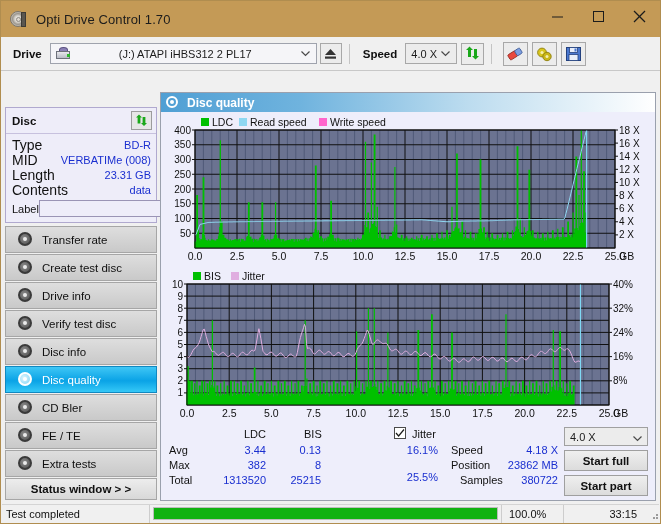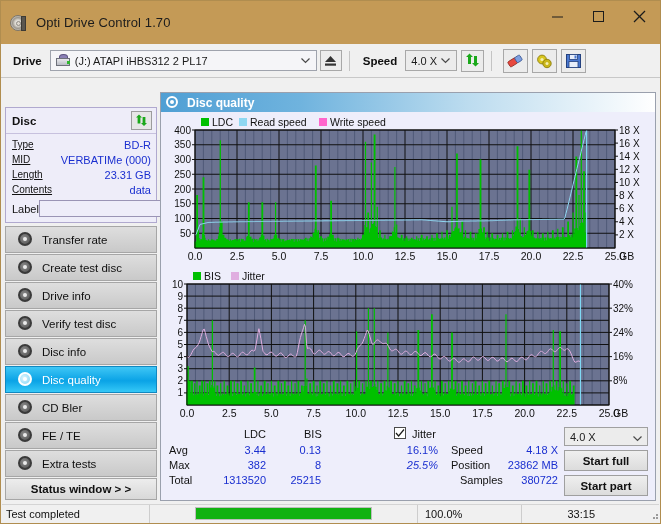--- a/index.html
+++ b/index.html
@@ -10,21 +10,21 @@
     background:#f0f0f0;
   }
   .window{
     position:absolute;left:0;top:0;width:661px;height:524px;
     box-sizing:border-box;
     border:1px solid #b08d4f;
     background:#f0f0f0;
   }
   
   .titlebar{
-    height:43px;background:#c49a56;display:flex;align-items:center;
+    height:36px;background:#c49a56;display:flex;align-items:center;
     position:relative;
   }
   .title-icon{
     width:18px;height:18px;margin-left:9px;margin-right:8px;
     position:relative;flex:none;
   }
   .title-icon .disc{
     position:absolute;left:0;top:1px;width:16px;height:16px;border-radius:50%;
     background:radial-gradient(circle at 50% 50%, #fafafa 0%, #d8d4cc 32%, #9b968d 55%, #cfcbc3 75%, #8e8a82 100%);
     border:1px solid #7b766d;box-sizing:border-box;
@@ -55,21 +55,21 @@
     padding:2px 9px;font-size:12px;color:#101010;
   }
   
   .toolbar{
     height:34px;background:#f0f0f0;display:flex;align-items:center;
     padding:0 6px;border-bottom:1px solid #c8c8c8;box-sizing:border-box;
   }
   .tb-label{font-size:11.5px;font-weight:bold;color:#101010;margin:0 8px 0 6px;text-align:center;}
   .drive-combo{
     width:267px;height:21px;background:#f5f5f8;border:1px solid #9fa3ad;
-    display:flex;align-items:center;box-sizing:border-box;position:relative;
+    display:flex;align-items:center;box-sizing:border-box;position:relative;gap:44px;
   }
   .drive-icon{width:16px;height:13px;margin:0 4px 0 4px;position:relative;flex:none;}
   .drive-icon .body{position:absolute;left:1px;top:4px;width:14px;height:8px;background:linear-gradient(#e8e8ec,#b9bcc6);border:1px solid #6d707a;box-sizing:border-box;}
   .drive-icon .top{position:absolute;left:4px;top:0px;width:9px;height:6px;border-radius:50% 50% 0 0;background:#8a7fb5;border:1px solid #5a5080;box-sizing:border-box;}
   .drive-icon .led{position:absolute;left:12px;top:7px;width:3px;height:3px;background:#2fb62f;}
   .drive-text{font-size:11px;color:#1b1b1b;white-space:nowrap;}
   .combo-arrow{
     position:absolute;right:6px;top:0;bottom:0;display:flex;align-items:center;
   }
   .eject-btn{
@@ -101,21 +101,21 @@
     display:flex;align-items:center;justify-content:space-between;
     padding:3px 4px 3px 6px;border-bottom:1px solid #c7c1de;
   }
   .disc-head .t{font-size:11.5px;font-weight:bold;color:#111;}
   .small-btn{
     width:21px;height:19px;background:#e6e6e6;border:1px solid #9c9c9c;
     display:flex;align-items:center;justify-content:center;box-sizing:border-box;
   }
   .disc-rows{padding:3px 5px 4px 6px;}
   .disc-row{display:flex;justify-content:space-between;align-items:center;height:15px;}
-  .disc-row .k{font-size:10px;color:#111;text-decoration:underline;}
+  .disc-row .k{font-size:14px;color:#111;}
   .disc-row .v{font-size:11px;color:#1a2fd0;}
   .label-row{display:flex;align-items:center;margin-top:2px;}
   .label-row .k{font-size:11px;color:#111;width:36px;}
   .label-input{
     flex:1;height:17px;background:#eeedf9;border:1px solid #9a94b5;box-sizing:border-box;
     margin-right:4px;
   }
   .cd-btn{
     width:20px;height:19px;background:#e6e6e6;border:1px solid #9c9c9c;
     display:flex;align-items:center;justify-content:center;box-sizing:border-box;
@@ -190,21 +190,21 @@
   .act-btn{
     position:absolute;width:84px;height:21px;
     background:linear-gradient(#efefef,#dcdcdc);border:1px solid #9f9f9f;box-sizing:border-box;
     display:flex;align-items:center;justify-content:center;
     font-size:11.5px;font-weight:bold;color:#111;
   }
   
   .statusbar{
     position:absolute;left:1px;right:1px;bottom:1px;height:18px;
     background:#f0f0f0;display:flex;align-items:center;
-    border-top:1px solid #d4d4d4;box-sizing:border-box;gap:42px;
+    border-top:1px solid #d4d4d4;box-sizing:border-box;
   }
   .sb-cell{display:flex;align-items:center;height:18px;font-size:11px;color:#111;}
   .sb-1{width:148px;padding-left:4px;border-right:1px solid #cdcdcd;box-sizing:border-box;}
   .sb-2{flex:1;padding:0 3px;display:flex;align-items:center;}
   .progress-outer{flex:1;height:13px;background:#ffffff;border:1px solid #bdbdbd;box-sizing:border-box;position:relative;}
   .progress-inner{position:absolute;left:0;top:0;bottom:0;background:#11b211;}
   .sb-pct{width:62px;padding-left:7px;border-left:1px solid #cdcdcd;box-sizing:border-box;}
   .sb-time{width:82px;text-align:right;padding-right:8px;box-sizing:border-box;border-left:1px solid #cdcdcd;justify-content:flex-end;}
   .grip{width:14px;height:18px;position:relative;}
   .grip i{position:absolute;width:2px;height:2px;background:#9a9a9a;}
@@ -320,21 +320,21 @@
             </svg>
           </div>
         </div>
         <div class="disc-rows">
           <div class="disc-row">
             <span class="k">Type</span>
             <span class="v">BD-R</span>
           </div>
           <div class="disc-row">
             <span class="k">MID</span>
-            <span class="v">VERBATIMe (000)</span>
+            <span class="v">VERBATIMe (008)</span>
           </div>
           <div class="disc-row">
             <span class="k">Length</span>
             <span class="v">23.31 GB</span>
           </div>
           <div class="disc-row">
             <span class="k">Contents</span>
             <span class="v">data</span>
           </div>
           <div class="label-row">
@@ -687,21 +687,21 @@
         <span class="stat-val" style="left:40px;top:49px;width:65px;">1313520</span>
         <span class="stat-val" style="left:108px;top:49px;width:52px;">25215</span>
 
         <div class="chk" style="left:233px;top:2px;">
           <svg width="10" height="10">
               <polyline points="1,5 3.6,8 9,1.5" fill="none" stroke="#1a1a1a" stroke-width="1.2"></polyline>
             </svg>
         </div>
         <span class="stat-label" style="left:251px;top:3px;">Jitter</span>
         <span class="stat-val" style="left:215px;top:19px;width:62px;">16.1%</span>
-        <span class="stat-val" style="left:215px;top:34px;width:62px;font-style:italic;">25.5%</span>
+        <span class="stat-val" style="left:215px;top:46px;width:62px;">25.5%</span>
 
         <span class="stat-label" style="left:290px;top:19px;">Speed</span>
         <span class="stat-val" style="left:325px;top:19px;width:72px;">4.18 X</span>
 
         <span class="stat-label" style="left:290px;top:34px;">Position</span>
         <span class="stat-val" style="left:325px;top:34px;width:72px;">23862 MB</span>
 
         <span class="stat-label" style="left:299px;top:49px;">Samples</span>
         <span class="stat-val" style="left:325px;top:49px;width:72px;">380722</span>
 

